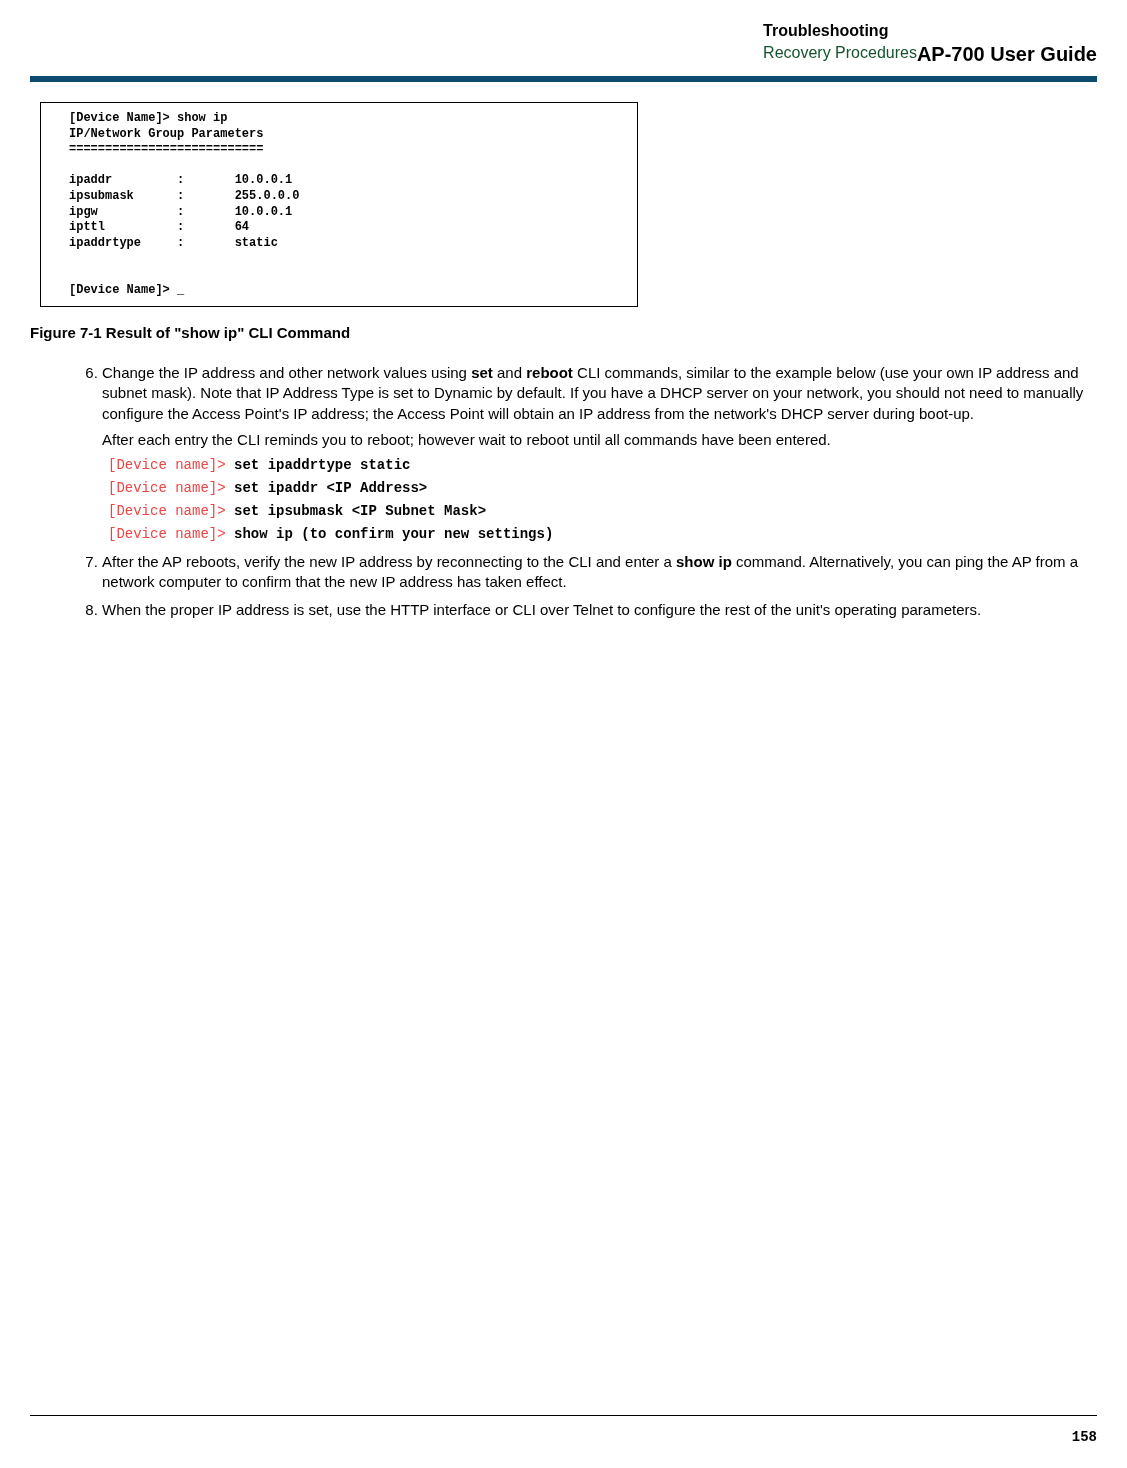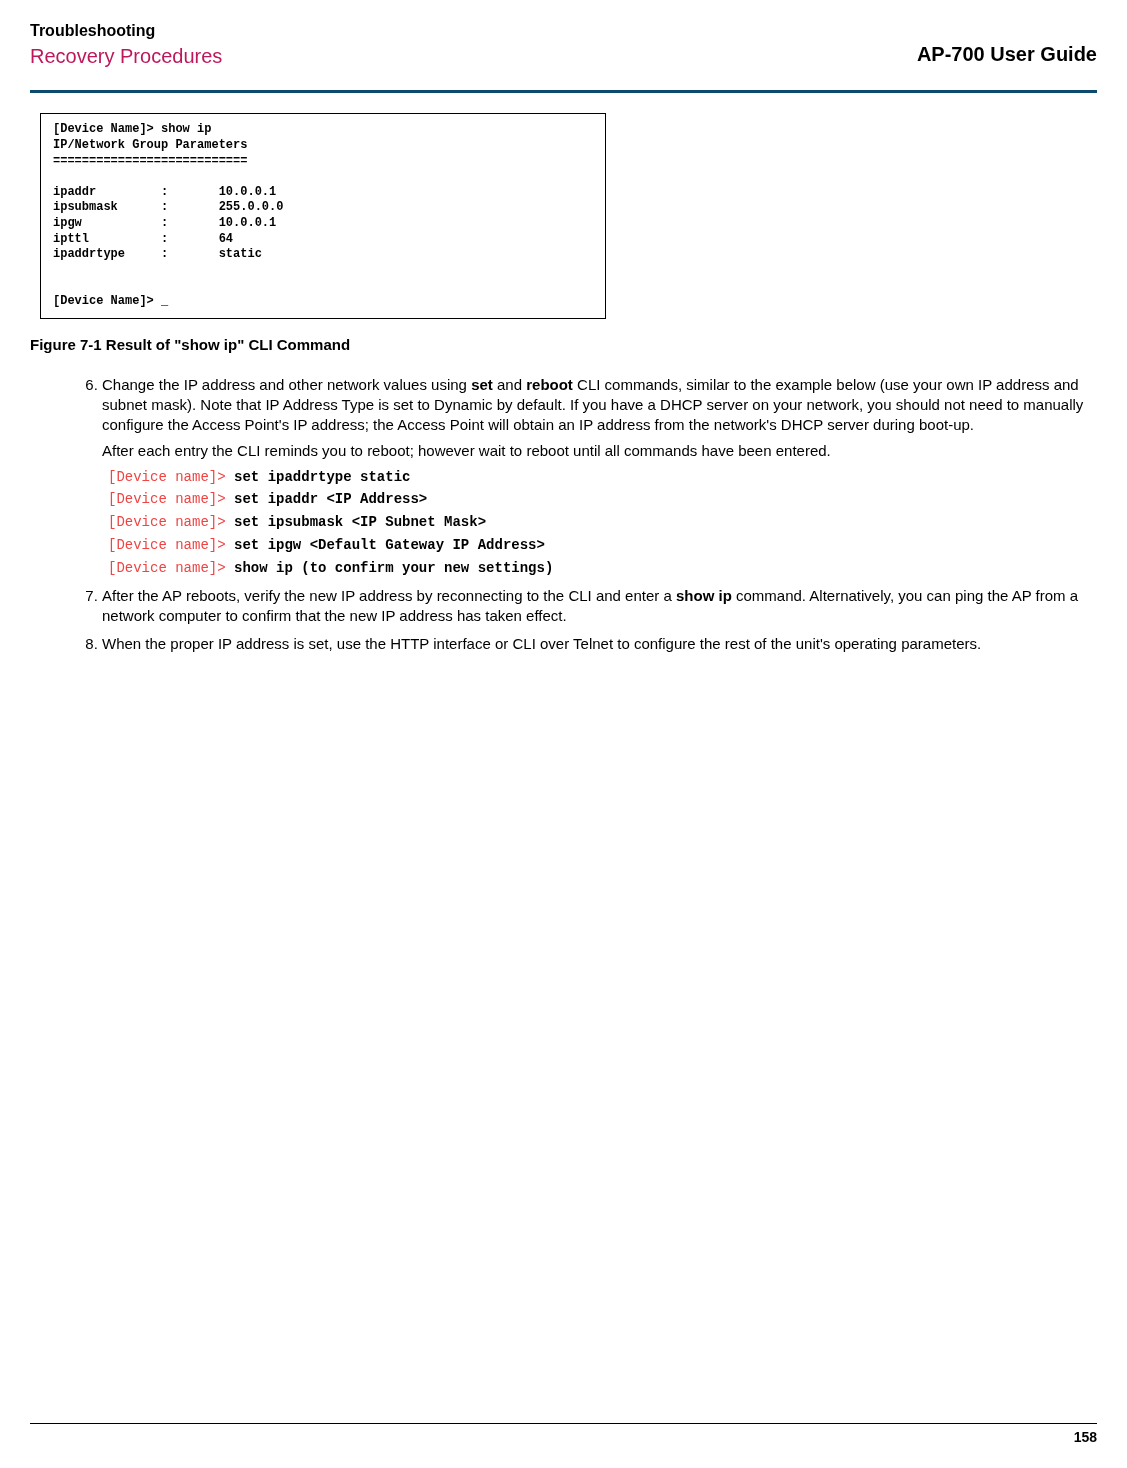--- a/index.html
+++ b/index.html
@@ -6,46 +6,46 @@
       font-family: Arial, Helvetica, sans-serif;
       margin: 0;
       padding: 20px 30px;
       width: 1067px;
       color: #000;
       font-size: 14px;
       line-height: 1.4;
     }
     .header {
       display: flex;
-      justify-content: space-between;
+      justify-content: flex-end;
       align-items: flex-start;
-      border-bottom: 3px solid #0c4a6e;
-      padding-bottom: 20px;
+      border-bottom: 6px solid #0c4a6e;
+      padding-bottom: 8px;
       margin-bottom: 20px;
     }
     .header-left {
       display: flex;
       flex-direction: column;
     }
     .header-title {
       font-weight: bold;
       font-size: 16px;
     }
     .header-subtitle {
-      font-size: 20px;
-      color: #be185d;
+      font-size: 16px;
+      color: #14532d;
     }
     .header-right {
       font-weight: bold;
       font-size: 20px;
       margin-top: 20px;
     }
     .terminal-box {
       border: 1px solid #000;
-      padding: 8px 12px;
+      padding: 8px 28px;
       margin: 18px 0 15px 10px;
       width: 540px;
       font-family: "Courier New", monospace;
       font-size: 12px;
       font-weight: bold;
       line-height: 1.3;
       white-space: pre;
     }
     .figure-caption {
       font-weight: bold;
@@ -77,23 +77,24 @@
     .code-cmd {
       font-weight: bold;
     }
     .footer {
       position: fixed;
       bottom: 20px;
       left: 30px;
       right: 30px;
       border-top: 1px solid #000;
       text-align: right;
-      padding-top: 4px;
+      padding-top: 12px;
       font-weight: bold;
       font-size: 14px;
+      font-family: Liberation Mono, monospace;
     }
   </style>
 </head>
 <body>
 
 <div class="header">
   <div class="header-left">
     <span class="header-title">Troubleshooting</span>
     <span class="header-subtitle">Recovery Procedures</span>
   </div>
@@ -115,21 +116,20 @@
 
 <div class="figure-caption">Figure 7-1 Result of "show ip" CLI Command</div>
 
 <ol class="main-list" start="6">
   <li>
     <span>Change the IP address and other network values using </span><b>set</b><span> and </span><b>reboot</b><span> CLI commands, similar to the example below (use your own IP address and subnet mask). Note that IP Address Type is set to Dynamic by default. If you have a DHCP server on your network, you should not need to manually configure the Access Point's IP address; the Access Point will obtain an IP address from the network's DHCP server during boot-up.</span>
     <div class="sub-text">After each entry the CLI reminds you to reboot; however wait to reboot until all commands have been entered.</div>
     <div class="code-line"><span class="code-prompt">[Device name]&gt;</span> <span class="code-cmd">set ipaddrtype static</span></div>
     <div class="code-line"><span class="code-prompt">[Device name]&gt;</span><span class="code-cmd"> set ipaddr &lt;IP Address&gt;</span></div>
     <div class="code-line"><span class="code-prompt">[Device name]&gt;</span> <span class="code-cmd">set ipsubmask &lt;IP Subnet Mask&gt;</span></div>
-    <div class="code-line"><span class="code-prompt">[Device name]&gt;</span> <span class="code-cmd">set ipgw &lt;Default Gateway IP Address&gt;</span></div>
     <div class="code-line"><span class="code-prompt">[Device name]&gt;</span> <span class="code-cmd">show ip (to confirm your new settings)</span></div>
   </li>
   <li>
     <span>After the AP reboots, verify the new IP address by reconnecting to the CLI and enter a </span><b>show ip</b><span> command. Alternatively, you can ping the AP from a network computer to confirm that the new IP address has taken effect.</span>
   </li>
   <li>When the proper IP address is set, use the HTTP interface or CLI over Telnet to configure the rest of the unit's operating parameters.</li>
 </ol>
 
 <div class="footer">
   <span>158</span>

